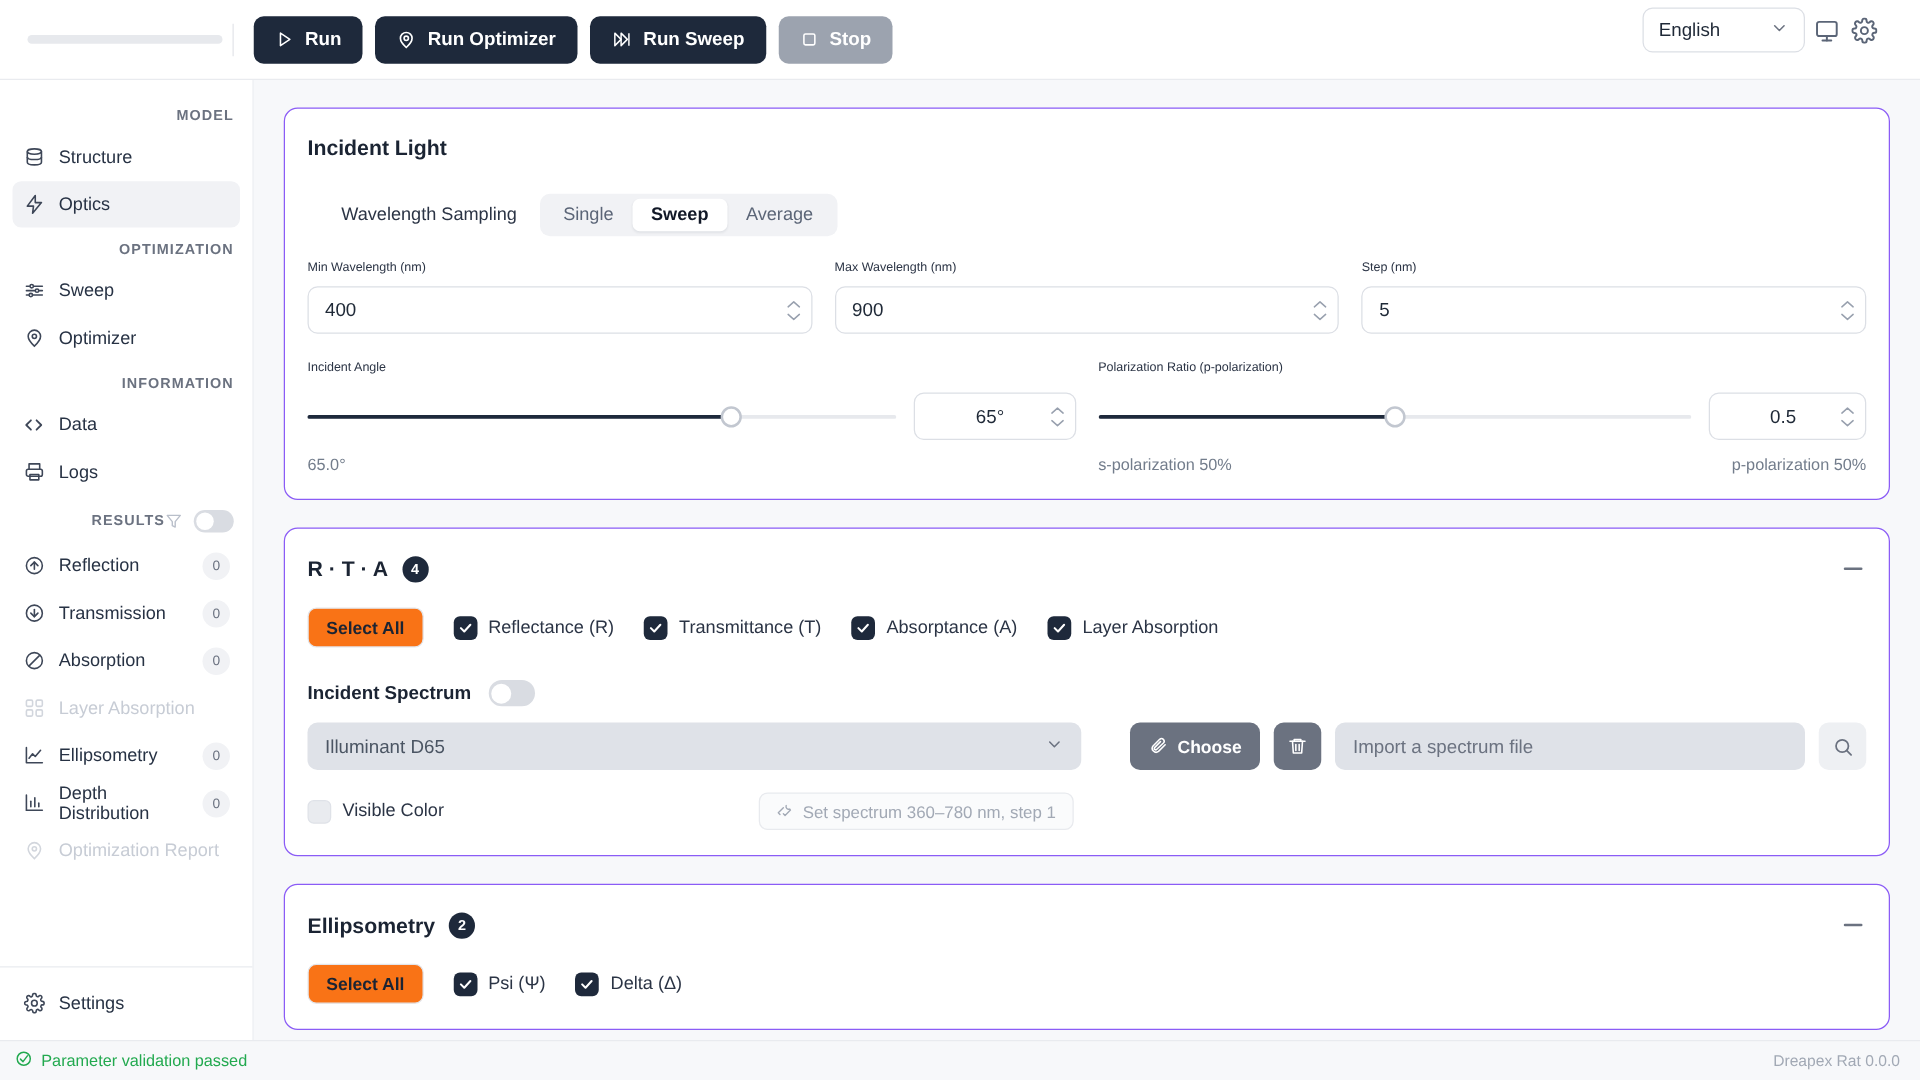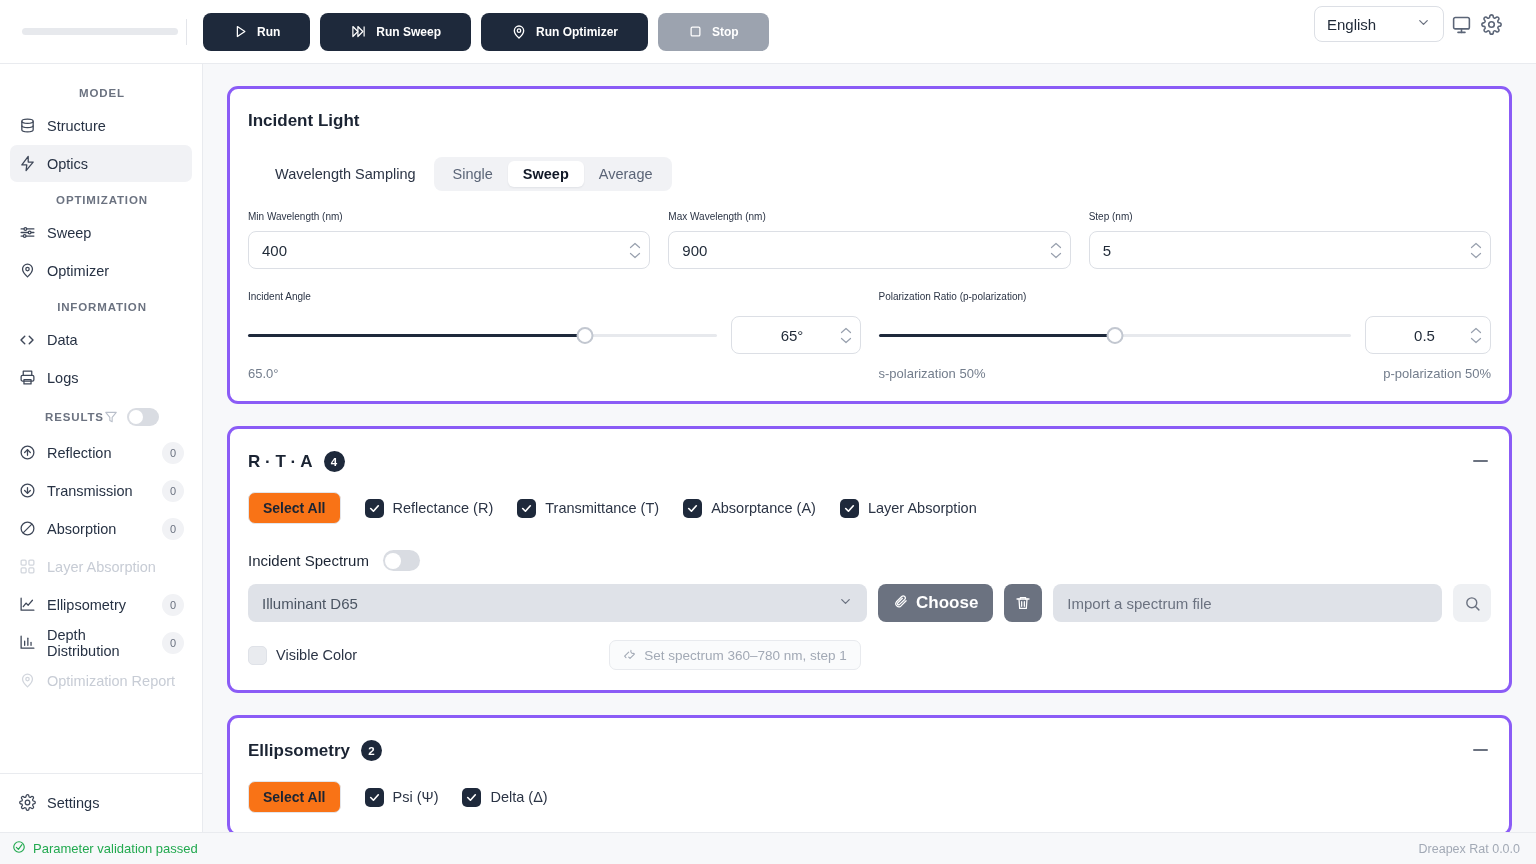--- a/index.html
+++ b/index.html
@@ -21,23 +21,23 @@
     padding: 0 16px 0 0;
     position: relative;
   }
   .progress-wrap { width: 186px; padding-left: 22px; display: flex; align-items: center; }
   .progress-track { width: 156px; height: 7px; border-radius: 4px; background: #e7e9ed; }
   .topbar-divider { width: 1px; height: 26px; background: #e3e5ea; margin: 0 16px 0 0; }
 
   .run-group { display: flex; align-items: center; gap: 10px; }
   .btn {
     display: inline-flex; align-items: center; gap: 9px;
-    height: 38px; padding: 0 30px;
+    height: 38px; padding: 0 17px;
     border-radius: 8px; border: none;
-    font-size: 12px; font-weight: 700;
+    font-size: 15px; font-weight: 700;
     cursor: pointer; white-space: nowrap;
     font-family: "Liberation Sans", sans-serif;
   }
   .btn-dark { background: #1e293b; color: #ffffff; }
   .btn-muted { background: #9ca3af; color: #ffffff; }
   .btn svg { display: block; }
 
   .topbar-right {
     position: absolute; right: 32px; top: 0; height: 48px;
     display: flex; align-items: center; gap: 4px;
@@ -61,21 +61,21 @@
     border-right: 1px solid #e9ebef;
     display: flex; flex-direction: column;
     padding-top: 12px;
     position: relative;
   }
   .side-scroll { flex: 1; overflow: hidden; }
   .side-section {
     font-size: 11.5px; font-weight: 700; letter-spacing: .85px;
     color: #6b7280; text-transform: uppercase;
     padding: 11px 0 7px 17px;
-    display: flex; align-items: center; justify-content: center;
+    display: flex; align-items: center; justify-content: flex-end;
     padding-right: 15px;
   }
   .side-item {
     display: flex; align-items: center; gap: 11px;
     height: 37px; margin: 1px 10px; padding: 0 8px;
     border-radius: 7px; font-size: 14.5px; color: #273244;
     cursor: pointer; position: relative;
   }
   .side-item.active { background: #f1f2f5; }
   .side-item.disabled { color: #c7ccd5; cursor: default; }
@@ -99,21 +99,21 @@
   }
   .side-footer { border-top: 1px solid #e9ebef; padding: 9px 0 10px; }
 
   
   .main {
     flex: 1; background: #f7f8fa;
     overflow: hidden; position: relative;
     padding: 22px 24px 0 24px;
   }
   .card {
-    background: #ffffff; border: 3px solid #8b5cf6;
+    background: #ffffff; border: 1px solid #8b5cf6;
     border-radius: 11px; margin-bottom: 22px;
     padding: 22px 18px 20px 18px;
     position: relative;
   }
   .card-title {
     font-size: 17px; font-weight: 700; color: #1b2433;
     display: flex; align-items: center; gap: 11px;
   }
   .title-badge {
     width: 21px; height: 21px; border-radius: 50%;
@@ -178,37 +178,37 @@
   .cb {
     width: 19px; height: 19px; border-radius: 5px; flex: 0 0 19px;
     display: flex; align-items: center; justify-content: center;
   }
   .cb.on { background: #1e293b; }
   .cb.off { background: #e9ebef; border: 1px solid #dfe2e8; }
   .cb-label { font-size: 14.5px; color: #2b3445; }
 
   
   .spec-head { display: flex; align-items: center; gap: 14px; margin-top: 26px; }
-  .spec-title { font-size: 15px; font-weight: 400; color: #1b2433; text-align: right; }
+  .spec-title { font-size: 15px; font-weight: 700; color: #1b2433; text-align: right; }
   .big-toggle {
     width: 37px; height: 21px; border-radius: 12px; background: #d9dce2;
     position: relative; cursor: pointer;
   }
   .big-toggle .knob { position: absolute; top: 2.5px; left: 2.5px; width: 16px; height: 16px; border-radius: 50%; background: #fff; }
 
   .spec-row { display: flex; align-items: center; gap: 11px; margin-top: 13px; }
   .select-box {
     flex: 0 0 619px; height: 38px; border-radius: 8px; background: #dfe2e8;
     display: flex; align-items: center; justify-content: space-between;
     padding: 0 14px; font-size: 15px; color: #4b5563; cursor: pointer;
   }
   .choose-btn {
     height: 38px; padding: 0 15px; border-radius: 8px; background: #6b7280;
-    color: #fff; font-size: 17px; font-weight: 700; display: flex; align-items: center; gap: 8px;
-    cursor: pointer; border: none; font-family: "Liberation Sans", sans-serif;
+    color: #fff; font-size: 14px; font-weight: 700; display: flex; align-items: center; gap: 8px;
+    cursor: pointer; border: none; font-family: "Liberation Sans", sans-serif; margin-left: 28px;
   }
   .trash-btn {
     width: 38px; height: 38px; border-radius: 8px; background: #6b7280;
     display: flex; align-items: center; justify-content: center; color: #fff; cursor: pointer;
   }
   .import-field {
     flex: 1; height: 38px; border-radius: 8px; background: #dfe2e8;
     display: flex; align-items: center; padding: 0 14px;
     font-size: 15px; color: #6b7280; cursor: text;
   }
@@ -250,37 +250,37 @@
         <span>
           <svg width="15" height="15" viewBox="0 0 24 24" fill="none" stroke="currentColor" stroke-width="2" stroke-linejoin="round">
               <polygon points="7,4 19,12 7,20"></polygon>
             </svg>
         </span>
         <span>Run</span>
       </button>
 
       <button class="btn btn-dark">
         <span>
+          <svg width="16" height="16" viewBox="0 0 24 24" fill="none" stroke="currentColor" stroke-width="2">
+              <path d="M12 21s7-6.2 7-11a7 7 0 1 0-14 0c0 4.8 7 11 7 11z"></path>
+              <circle cx="12" cy="10" r="2.6"></circle>
+            </svg>
+        </span>
+        <span>Run Optimizer</span>
+      </button>
+
+      <button class="btn btn-dark">
+        <span>
           <svg width="17" height="15" viewBox="0 0 24 24" fill="none" stroke="currentColor" stroke-width="1.9" stroke-linejoin="round">
               <polygon points="3,4 11,12 3,20"></polygon>
               <polygon points="11,4 19,12 11,20"></polygon>
               <line x1="21" y1="4" x2="21" y2="20"></line>
             </svg>
         </span>
         <span>Run Sweep</span>
-      </button>
-
-      <button class="btn btn-dark">
-        <span>
-          <svg width="16" height="16" viewBox="0 0 24 24" fill="none" stroke="currentColor" stroke-width="2">
-              <path d="M12 21s7-6.2 7-11a7 7 0 1 0-14 0c0 4.8 7 11 7 11z"></path>
-              <circle cx="12" cy="10" r="2.6"></circle>
-            </svg>
-        </span>
-        <span>Run Optimizer</span>
       </button>
 
       <button class="btn btn-muted">
         <span>
           <svg width="15" height="15" viewBox="0 0 24 24" fill="none" stroke="currentColor" stroke-width="2">
               <rect x="5" y="5" width="14" height="14" rx="2"></rect>
             </svg>
         </span>
         <span>Stop</span>
       </button>

